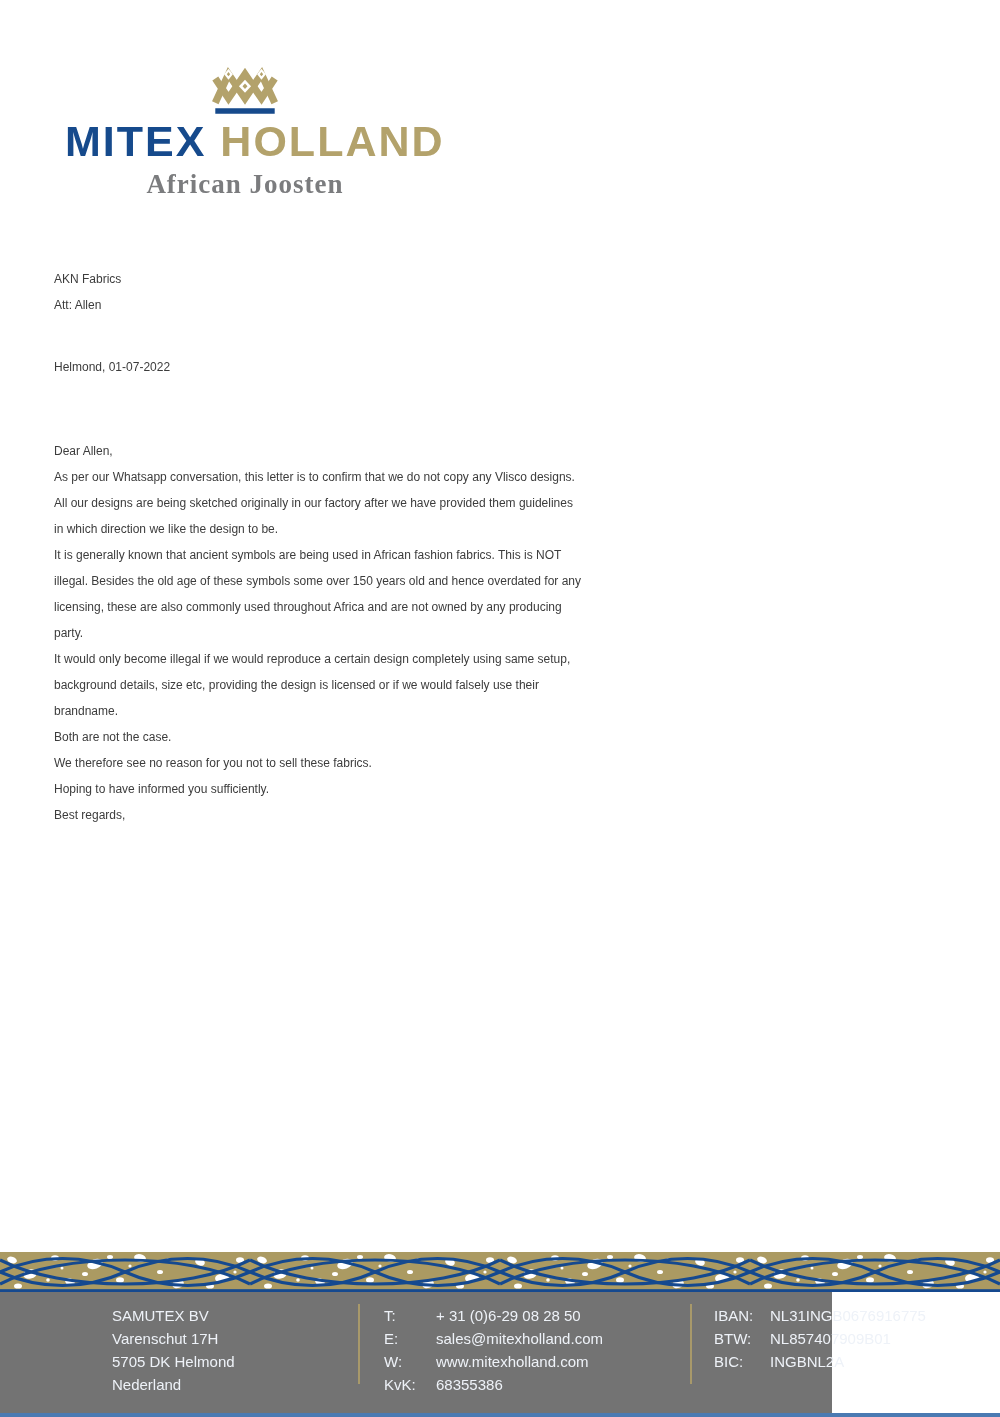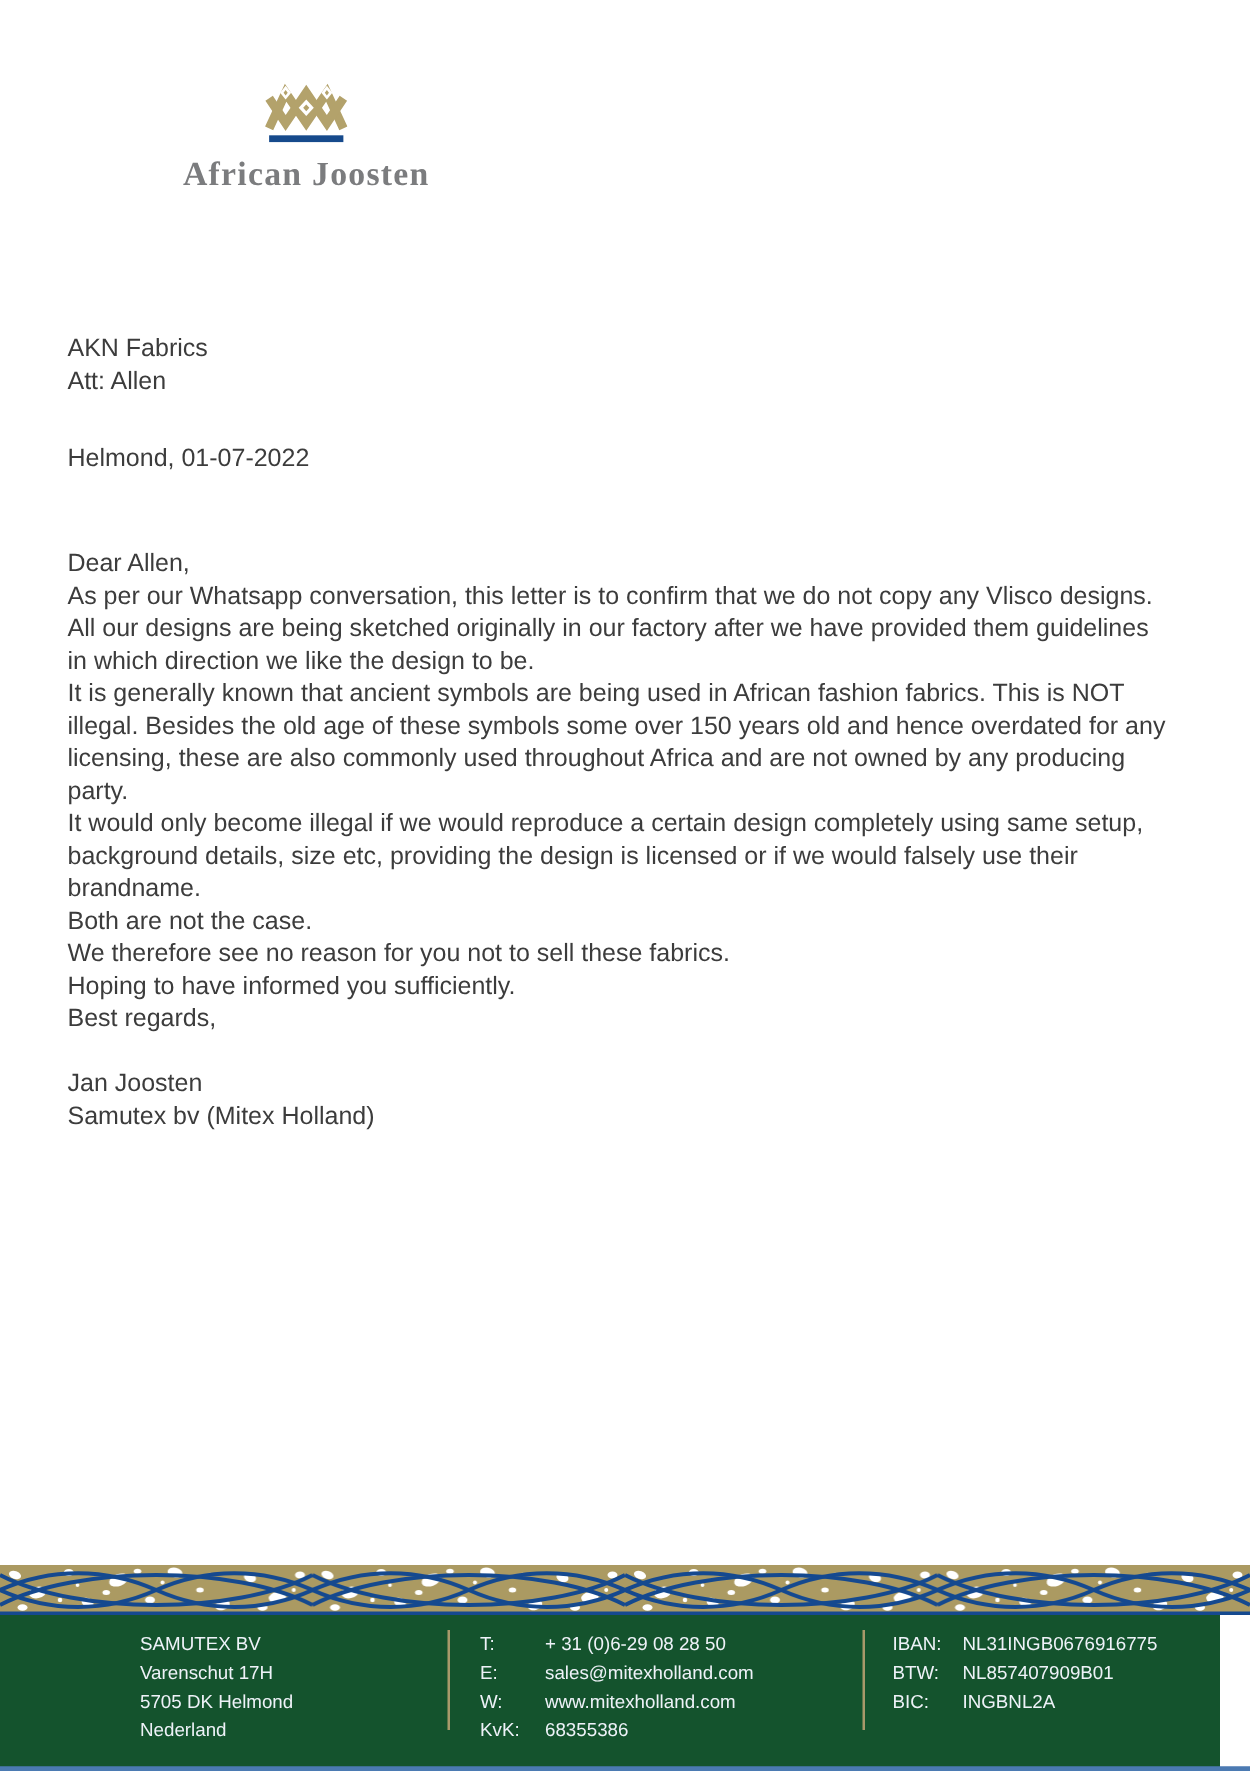--- a/index.html
+++ b/index.html
@@ -38,36 +38,36 @@
     font-weight: bold;
     letter-spacing: 1px;
     color: #7b7c7e;
   }
 
   
   .letter {
     position: absolute;
     left: 54px; top: 266px;
     width: 880px;
-    font-size: 20px;
+    font-size: 12px;
     line-height: 26px;
   }
   .recipient-line { white-space: pre-line; }
   .dateline { margin-top: 36px; }
   .salutation { margin-top: 58px; }
   .para { white-space: pre-line; }
   .signature { margin-top: 26px; white-space: pre-line; }
 
   
   .footer { position: absolute; left: 0; bottom: 0; width: 1000px; height: 165px; }
   .pattern-band { display: block; width: 1000px; height: 40px; }
   .footer-bar {
     position: relative;
-    width: 976px; height: 125px;
-    background: #14532d;
+    width: 832px; height: 125px;
+    background: #737373;
     color: #eef2f8;
     font-size: 15px;
     line-height: 23px;
   }
   .footer-col { position: absolute; top: 12px; }
   .col-address { left: 112px; width: 230px; }
   .col-contact { left: 384px; width: 290px; }
   .col-bank { left: 714px; width: 270px; }
   .footer-row { display: grid; grid-template-columns: 52px auto; }
   .col-bank .footer-row { grid-template-columns: 56px auto; }
@@ -98,20 +98,21 @@
         </g>
         <path d="M30,8 L38,18 L30,28 L22,18 Z" fill="#ffffff"></path>
         <path d="M90,8 L98,18 L90,28 L82,18 Z" fill="#ffffff"></path>
         <path d="M60,28 L71,40 L60,52 L49,40 Z" fill="#ffffff"></path>
         <path d="M30,14 L33,18 L30,22 L27,18 Z" fill="#b3a26b"></path>
         <path d="M90,14 L93,18 L90,22 L87,18 Z" fill="#b3a26b"></path>
         <path d="M60,35 L64.5,40 L60,45 L55.5,40 Z" fill="#b3a26b"></path>
         <rect x="6" y="80" width="108" height="10" fill="#164a8c"></rect>
       </svg>
     </div>
+    <div class="brand-line"><span class="brand-primary">MITEX</span><span> </span><span class="brand-secondary">HOLLAND</span></div>
     <div class="brand-tagline">African Joosten</div>
   </div>
 
   <div class="letter">
     <div class="recipient-line">AKN Fabrics
 Att: Allen</div>
     <div class="dateline">Helmond, 01-07-2022</div>
     <div class="salutation">Dear Allen,</div>
     <div class="para">As per our Whatsapp conversation, this letter is to confirm that we do not copy any Vlisco designs.
 All our designs are being sketched originally in our factory after we have provided them guidelines
@@ -120,22 +121,20 @@
 illegal. Besides the old age of these symbols some over 150 years old and hence overdated for any
 licensing, these are also commonly used throughout Africa and are not owned by any producing
 party.
 It would only become illegal if we would reproduce a certain design completely using same setup,
 background details, size etc, providing the design is licensed or if we would falsely use their
 brandname.
 Both are not the case.</div>
     <div class="para">We therefore see no reason for you not to sell these fabrics.</div>
     <div class="para">Hoping to have informed you sufficiently.</div>
     <div class="para">Best regards,</div>
-    <div class="signature">Jan Joosten
-Samutex bv (Mitex Holland)</div>
   </div>
 
   <div class="footer">
     <svg class="pattern-band" xmlns="http://www.w3.org/2000/svg" width="1000" height="40">
       <defs>
         <pattern id="tex" width="250" height="40" patternUnits="userSpaceOnUse">
           <rect width="250" height="40" fill="#ab9a62"></rect>
           <g fill="#ffffff">
             <ellipse cx="12" cy="8" rx="5" ry="3.2" transform="rotate(18 12 8)"></ellipse>
             <ellipse cx="30" cy="22" rx="7" ry="4.6" transform="rotate(-12 30 22)"></ellipse>

